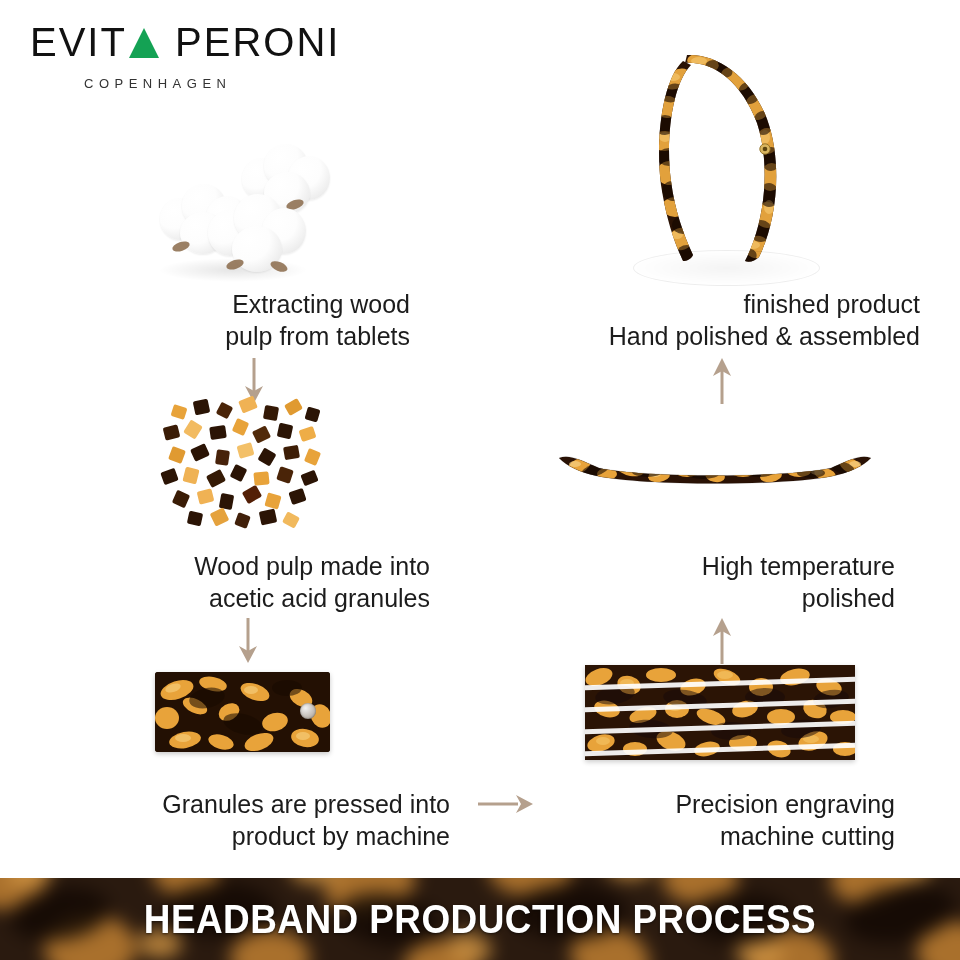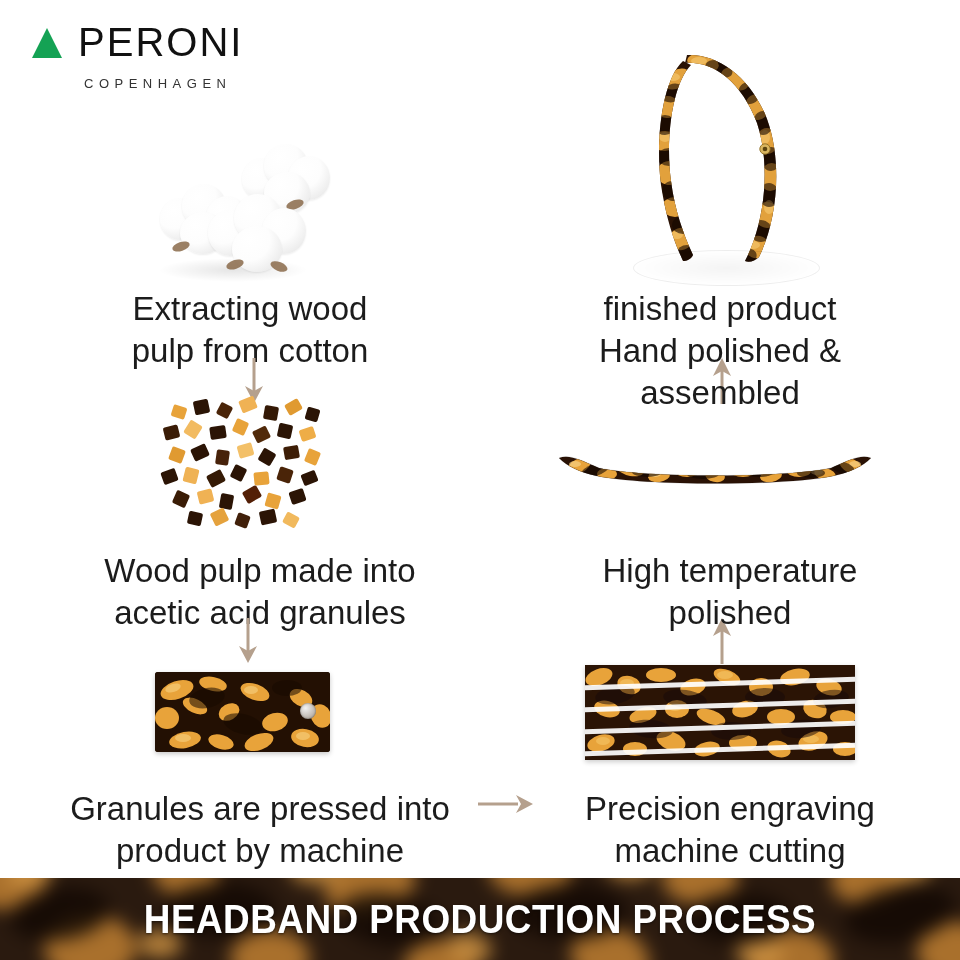--- a/index.html
+++ b/index.html
@@ -38,23 +38,23 @@
   }
   .logo-sub {
     margin-top: 14px; margin-left: 54px;
     font-size: 13px; letter-spacing: 5.5px; color: #333333;
     font-family: "Liberation Sans", sans-serif;
   }
 
   
   .step-caption {
     position: absolute;
-    text-align: center;
+    text-align: right;
     color: #1c1c1c;
-    font-size: 33px;
+    font-size: 25px;
     line-height: 1.28;
     font-family: "Liberation Sans", sans-serif;
     font-weight: 400;
   }
 
   
   .arrow { position: absolute; }
   .arrow svg { display: block; }
 
   
@@ -147,20 +147,21 @@
     white-space: nowrap;
   }
 </style>
 </head>
 <body>
 
 <div id="page">
 
   <div class="logo-block">
     <div class="logo-word">
+      <span class="logo-seg">EVIT</span>
       <span class="logo-tri"></span>
       <span class="logo-seg"> PERONI</span>
     </div>
     <div class="logo-sub">COPENHAGEN</div>
   </div>
 
   <div class="stage cotton-wrap">
     <div class="cotton-shadow"></div>
 
     <div class="boll" style="left:10px; top:40px; width:95px; height:75px;">
@@ -184,21 +185,21 @@
       <div class="puff" style="left:26px; top:2px;  width:48px; height:48px;"></div>
       <div class="puff" style="left:54px; top:16px; width:44px; height:46px;"></div>
       <div class="puff" style="left:24px; top:34px; width:50px; height:46px;"></div>
       <div class="stem" style="left:18px; top:68px;"></div>
       <div class="stem" style="left:62px; top:70px; transform:rotate(22deg);"></div>
     </div>
   </div>
 
   <div class="step-caption" style="left:90px; top:288px; width:320px;">
     <div>Extracting wood</div>
-    <div>pulp from cotton</div>
+    <div>pulp from tablets</div>
   </div>
 
   <div class="arrow" style="left:236px; top:358px;">
     <svg width="36" height="46" viewBox="0 0 36 46">
       <line x1="18" y1="0" x2="18" y2="34" stroke="#b5a08d" stroke-width="3"></line>
       <polygon points="18,45 9,28 18,33 27,28" fill="#b5a08d"></polygon>
     </svg>
   </div>
 
   <div class="stage granules">

